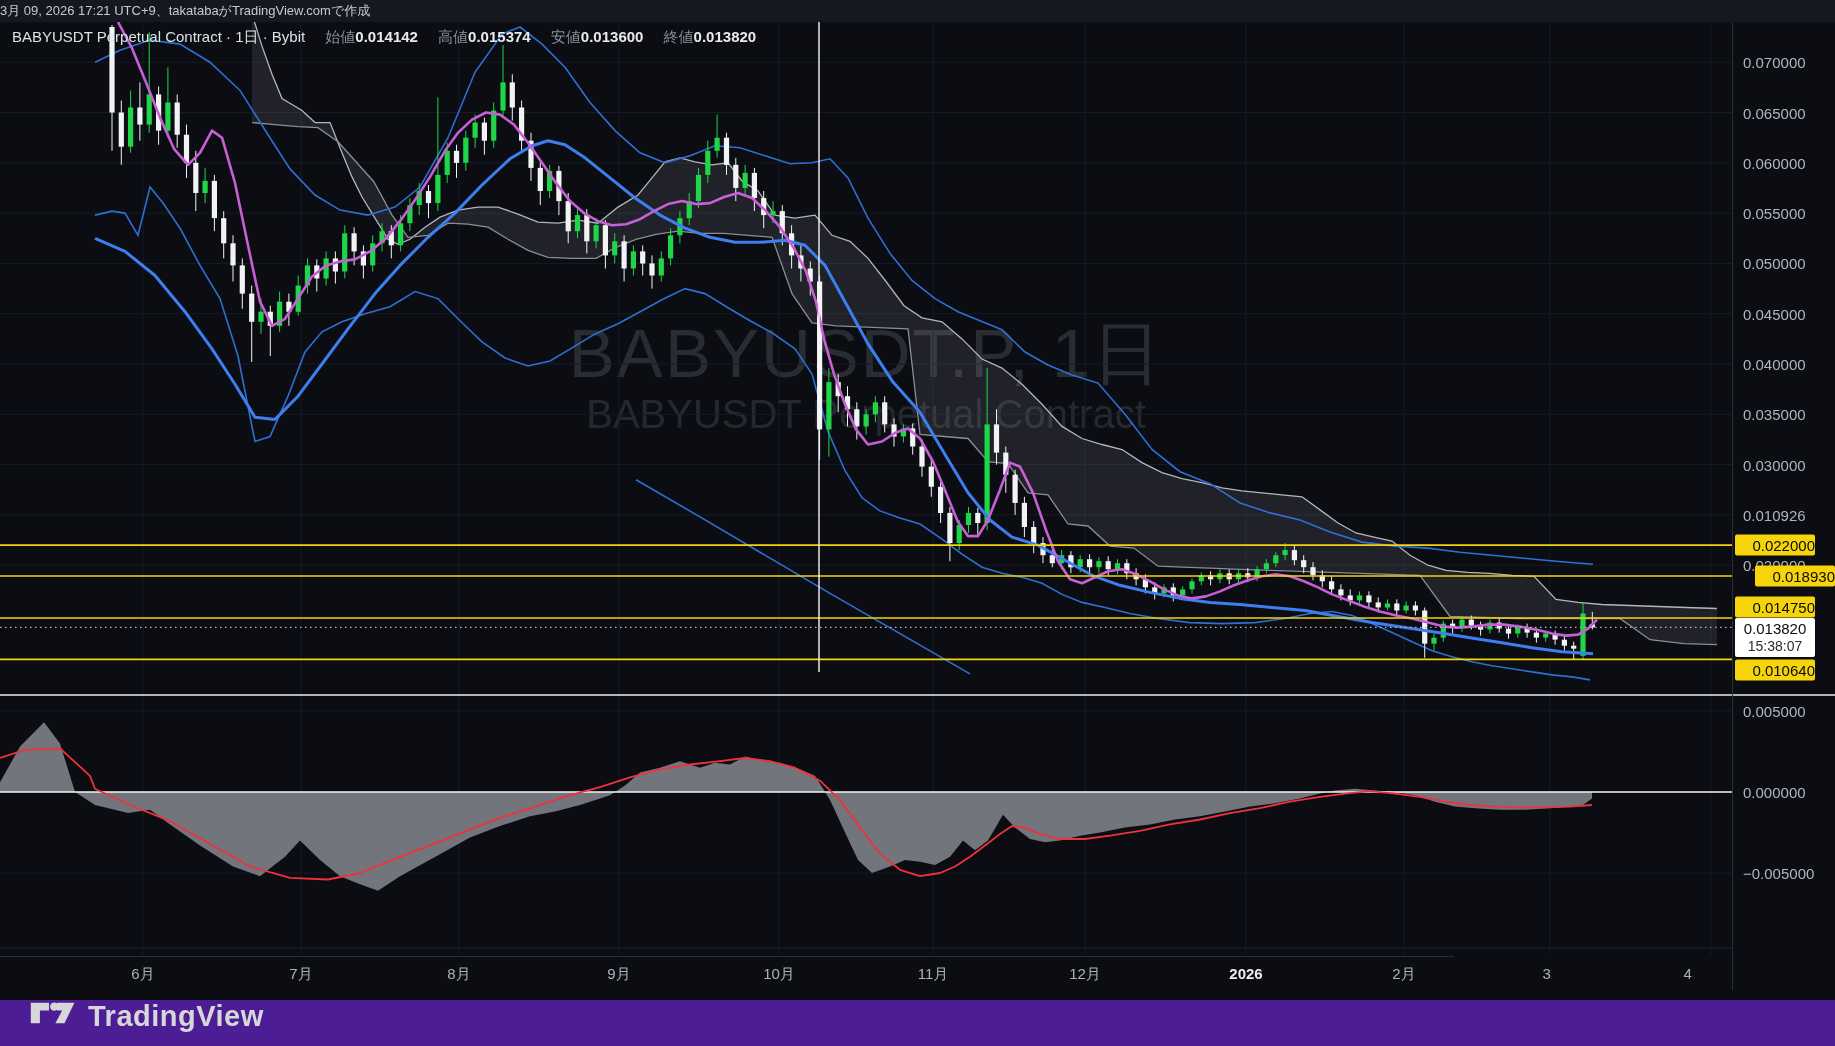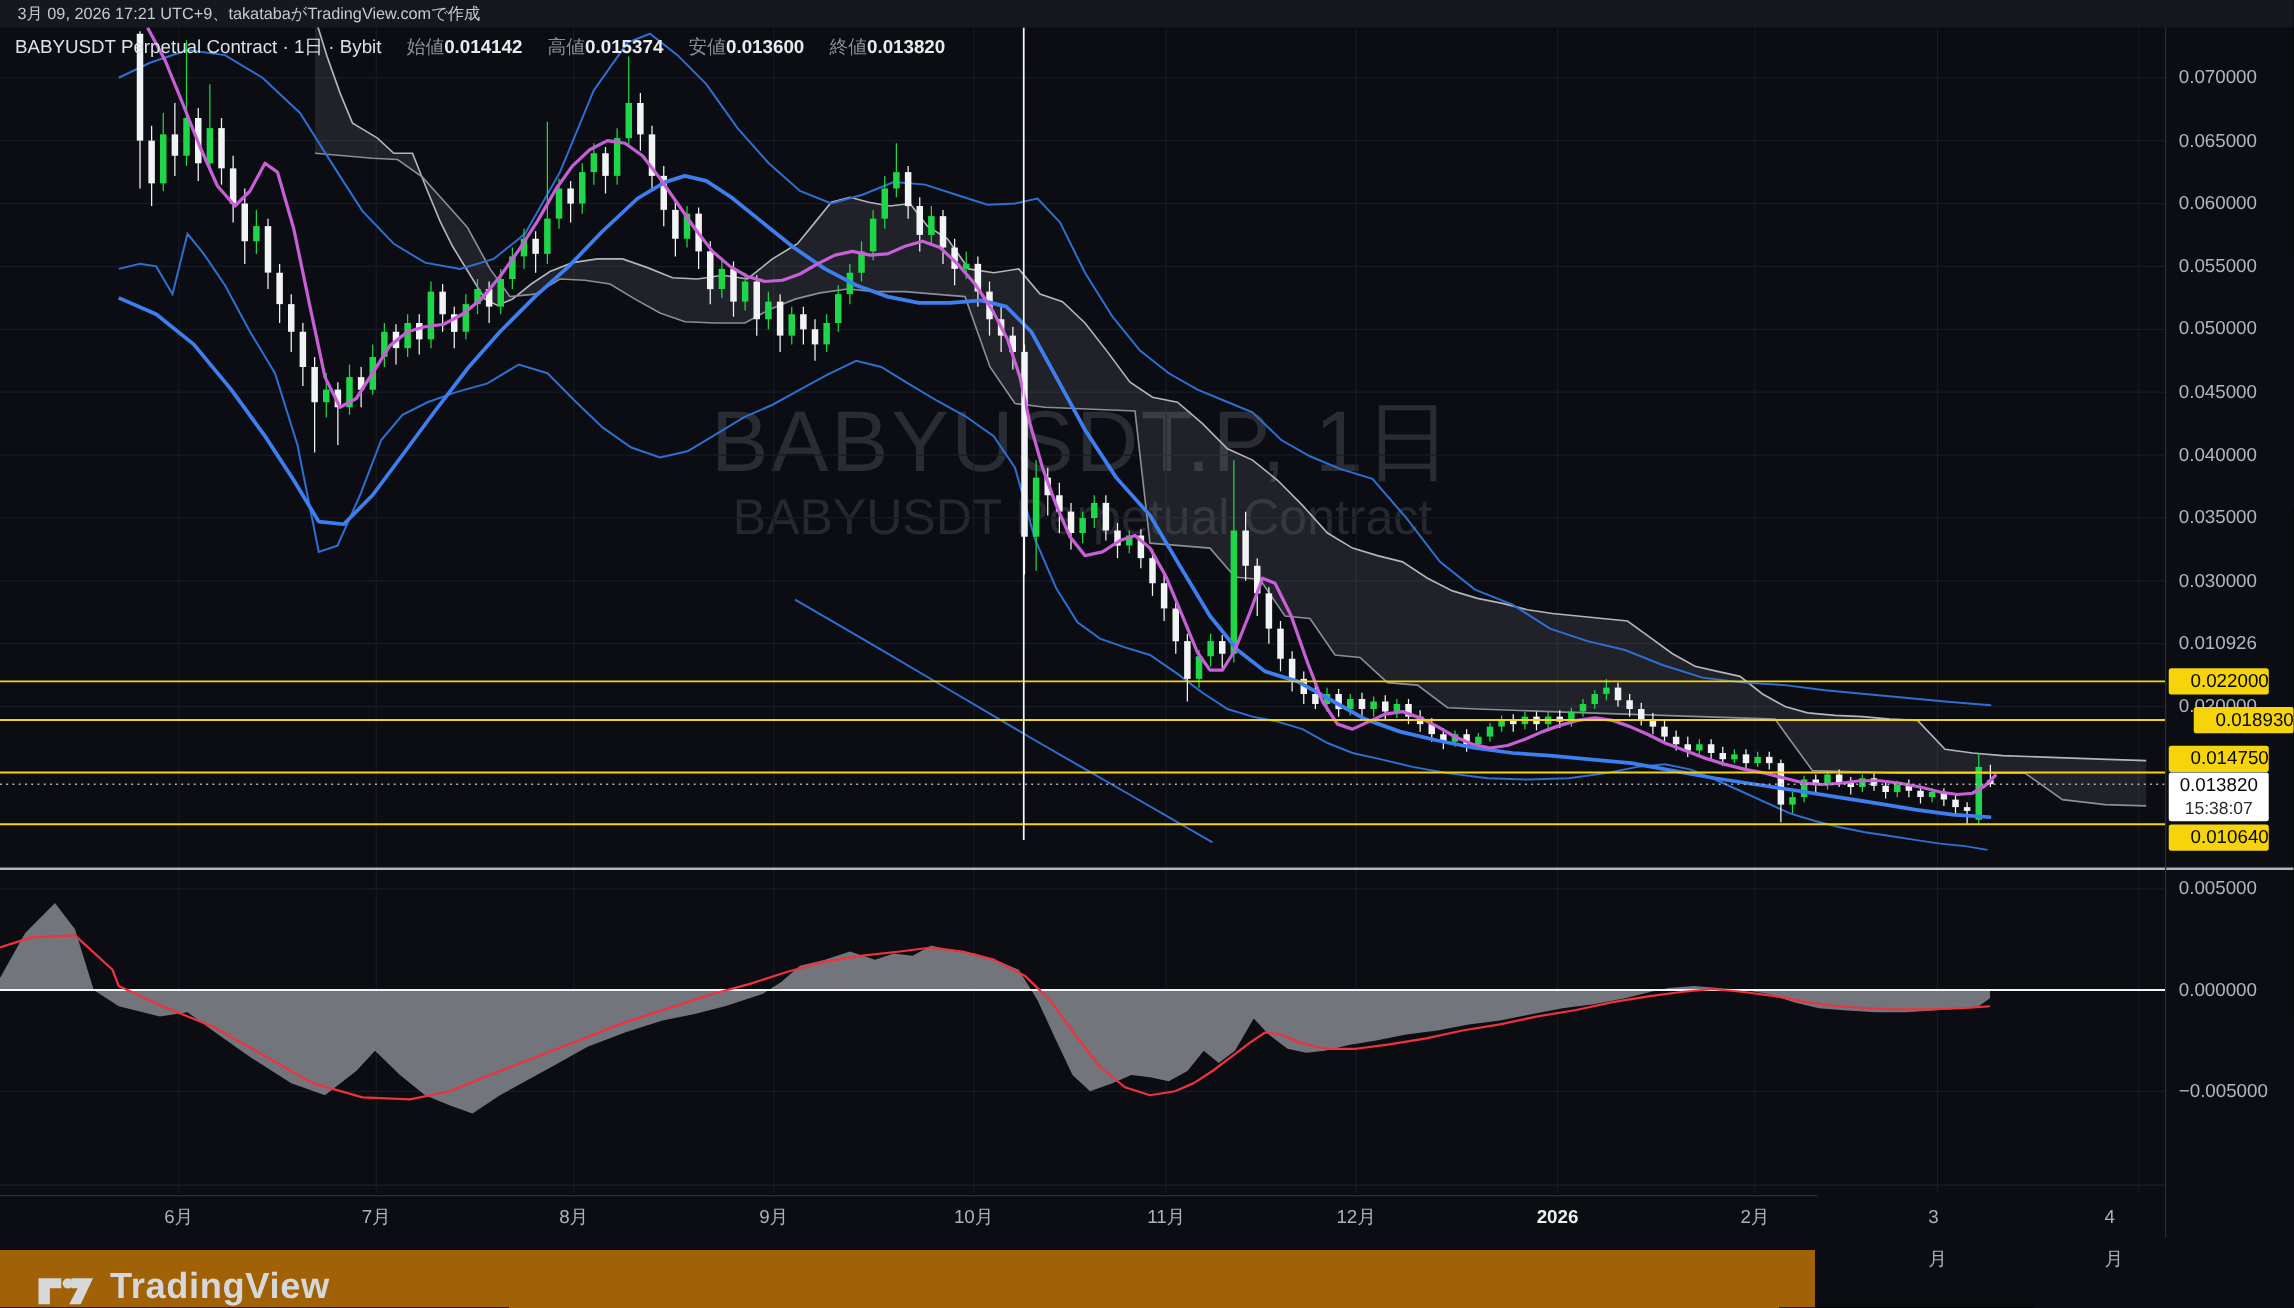--- a/index.html
+++ b/index.html
@@ -1,20 +1,20 @@
 <!DOCTYPE html>
 <html><head>
 <meta charset="utf-8">
 <style>
   html,body{margin:0;padding:0;background:#000;}
   body{width:1835px;height:1046px;overflow:hidden;position:relative;
        font-family:"Liberation Sans",sans-serif;-webkit-font-smoothing:antialiased;}
   #stage{position:absolute;inset:0;background:#0b0d12;}
   #topbar{position:absolute;left:0;top:0;width:1835px;height:22px;background:#15181e;
-          color:#c7cad0;font-size:13px;line-height:22px;padding-left:14px;box-sizing:border-box;}
+          color:#c7cad0;font-size:13px;line-height:22px;box-sizing:border-box;}
   #legend{position:absolute;left:12px;top:28px;height:18px;font-size:15px;color:#dde0e5;
           white-space:nowrap;z-index:6;}
   #legend .pair{margin-left:16px;}
   #legend .plabel{color:#8a8f98;}
   #legend .pval{color:#e9eaee;font-weight:bold;}
   #watermark{position:absolute;left:0;top:0;width:1732px;text-align:center;z-index:1;pointer-events:none;}
   #wm1{position:absolute;left:0;top:308px;width:1732px;font-size:69px;font-weight:500;
        color:rgba(125,129,141,0.27);letter-spacing:2px;}
   #wm2{position:absolute;left:0;top:392px;width:1732px;font-size:40px;font-weight:500;
        color:rgba(125,129,141,0.24);}
@@ -24,22 +24,22 @@
   .tick{position:absolute;left:10px;font-size:15px;color:#b2b5be;transform:translateY(-50%);white-space:nowrap;}
   .ylab{position:absolute;left:2px;width:80px;height:21px;background:#f6d40b;color:#0a0a0a;
         font-size:15px;line-height:21px;text-align:right;border-radius:2px;transform:translateY(-50%);z-index:7;}
   #lastbox{position:absolute;left:2px;width:80px;background:#ffffff;color:#0b0b0b;border-radius:2px;
            text-align:center;z-index:8;padding:2px 0;}
   #lastbox .lp{font-size:15px;line-height:18px;}
   #lastbox .cd{font-size:14px;line-height:17px;color:#2a2a2a;}
   #time-axis{position:absolute;left:0;top:956px;width:1454px;height:34px;border-top:1px solid #2a2e39;z-index:5;}
   .mon{position:absolute;top:0;height:34px;line-height:34px;font-size:15px;color:#aeb1b8;transform:translateX(-50%);}
   .mon.year{color:#eceef0;font-weight:bold;}
-  #footer{position:absolute;left:0;top:1000px;width:1452px;height:46px;background:#a16207;z-index:5;
-          display:flex;align-items:flex-end;}
+  #footer{position:absolute;left:0;top:1000px;width:1835px;height:46px;background:#4c1d95;z-index:5;
+          display:flex;align-items:flex-start;}
   #footer .brand{color:#d6d7d9;font-size:29px;font-weight:bold;margin-left:12px;letter-spacing:0.5px;}
   #tvlogo{margin-left:30px;width:46px;height:26px;}
 </style>
 </head>
 <body>
 
 <div id="stage">
   <div id="topbar">
     <span>3月 09, 2026 17:21 UTC+9、takatabaがTradingView.comで作成</span>
   </div>

